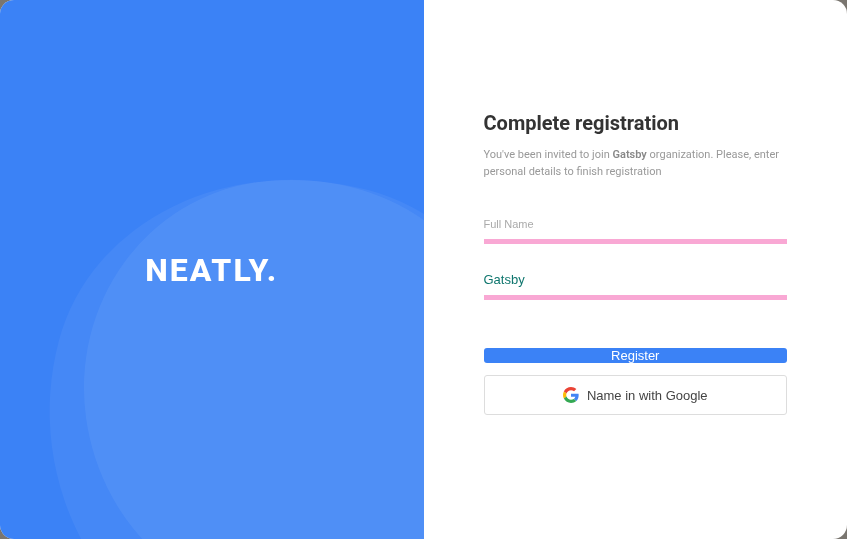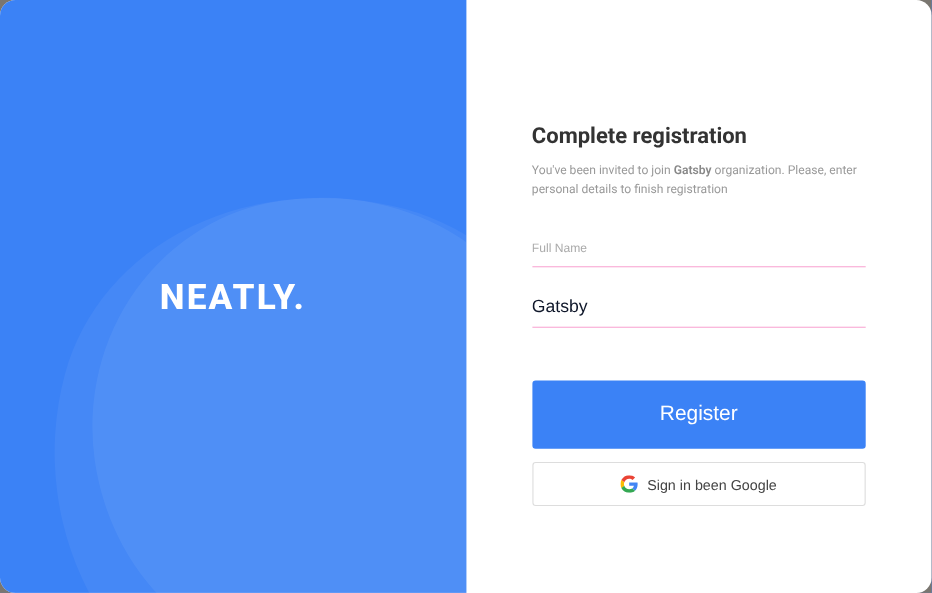--- a/index.html
+++ b/index.html
@@ -84,38 +84,38 @@
     .subtitle .bold {
       font-weight: 600;
       color: #888;
     }
     .form-group {
       margin-bottom: 20px;
     }
     .form-input {
       width: 100%;
       border: none;
-      border-bottom: 1px solid #f9a8d4;
+      border-bottom: 5px solid #f9a8d4;
       padding: 8px 0;
-      font-size: 16px;
-      color: #0f172a;
+      font-size: 13px;
+      color: #0f766e;
       outline: none;
       background: transparent;
     }
     .form-input::placeholder {
       color: #aaa;
       font-size: 11px;
     }
     .btn-register {
       width: 100%;
       background: #3b82f6;
       color: #fff;
       border: none;
-      padding: 20px;
-      font-size: 19px;
+      padding: 0;
+      font-size: 13px;
       font-weight: 500;
       border-radius: 3px;
       cursor: pointer;
       margin-top: 28px;
       margin-bottom: 12px;
     }
     .btn-google {
       width: 100%;
       background: #fff;
       color: #444;
@@ -166,16 +166,16 @@
 
     <button class="btn-google">
       <span class="google-icon">
         <svg viewBox="0 0 48 48" width="16" height="16">
           <path fill="#EA4335" d="M24 9.5c3.54 0 6.71 1.22 9.21 3.6l6.85-6.85C35.9 2.38 30.47 0 24 0 14.62 0 6.51 5.38 2.56 13.22l7.98 6.19C12.43 13.72 17.74 9.5 24 9.5z"></path>
           <path fill="#4285F4" d="M46.98 24.55c0-1.57-.15-3.09-.38-4.55H24v9.02h12.94c-.58 2.96-2.26 5.48-4.78 7.18l7.73 6c4.51-4.18 7.09-10.36 7.09-17.65z"></path>
           <path fill="#FBBC05" d="M10.53 28.59c-.48-1.45-.76-2.99-.76-4.59s.27-3.14.76-4.59l-7.98-6.19C.92 16.46 0 20.12 0 24c0 3.88.92 7.54 2.56 10.78l7.97-6.19z"></path>
           <path fill="#34A853" d="M24 48c6.48 0 11.93-2.13 15.89-5.81l-7.73-6c-2.15 1.45-4.92 2.3-8.16 2.3-6.26 0-11.57-4.22-13.47-9.91l-7.98 6.19C6.51 42.62 14.62 48 24 48z"></path>
         </svg>
       </span>
-      <span>Sign in been Google</span>
+      <span>Name in with Google</span>
     </button>
   </div>
 </div>
 
 </body></html>

